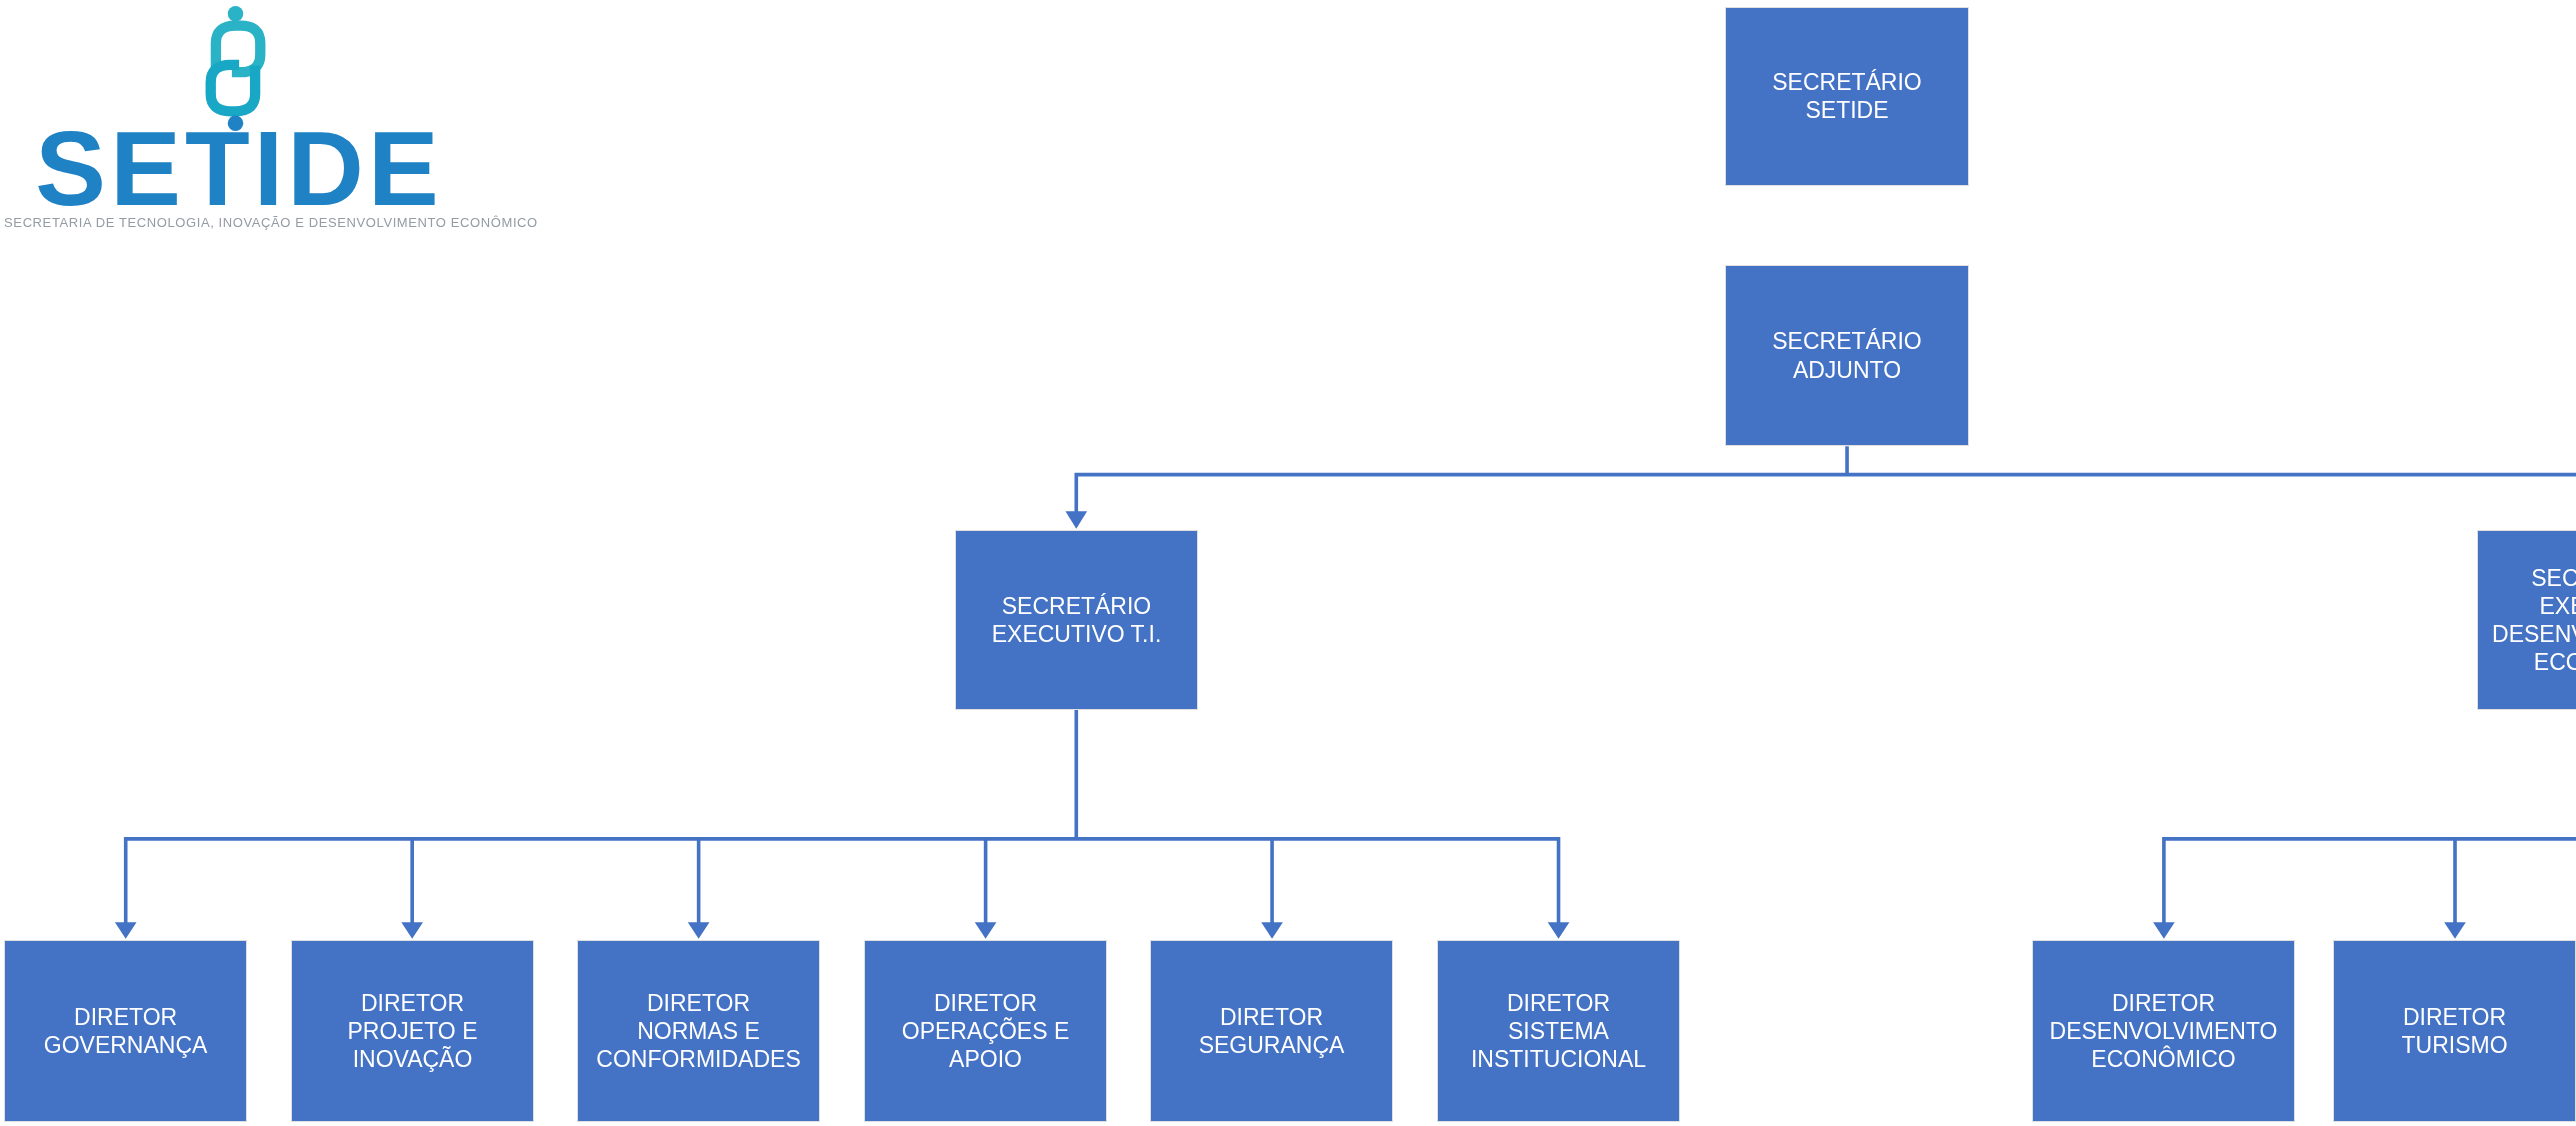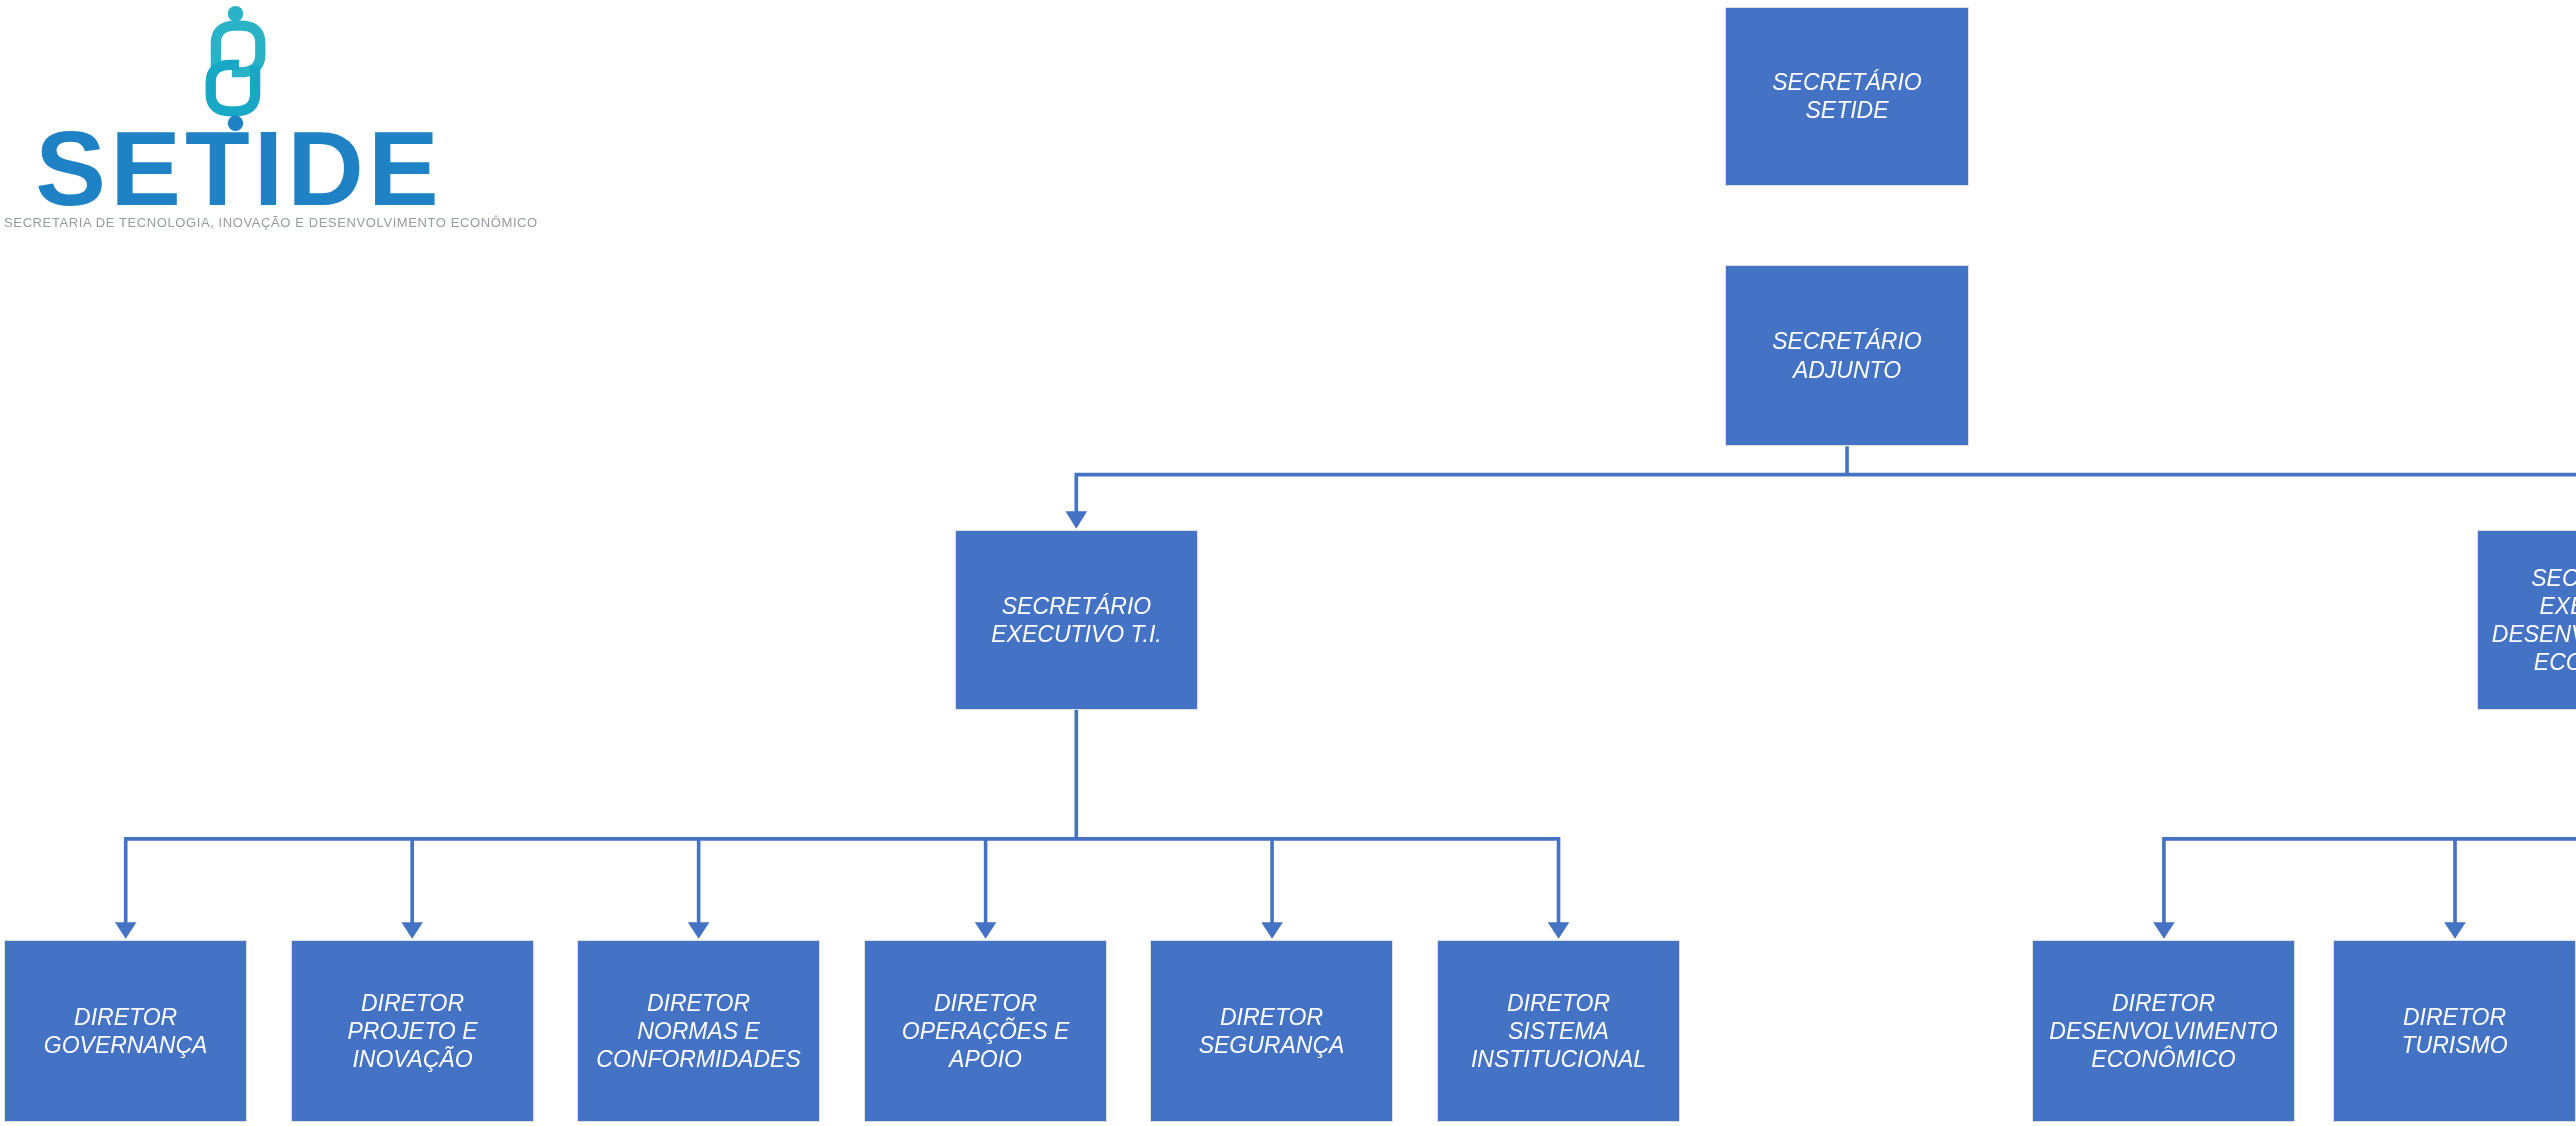--- a/index.html
+++ b/index.html
@@ -10,21 +10,21 @@
   html,body{margin:0;padding:0;background:#FFFFFF;}
   body{width:3403px;height:1127px;position:relative;overflow:hidden;
        font-family:"Liberation Sans",sans-serif;}
   .canvas{position:absolute;left:0;top:0;width:3403px;height:1127px;}
   svg.connectors{position:absolute;left:0;top:0;}
   svg.connectors path{stroke:var(--connector);stroke-width:7;fill:none;}
   svg.connectors polygon{fill:var(--connector);stroke:none;}
   .node{position:absolute;box-sizing:border-box;background:var(--box-fill);
         border:1.5px solid var(--box-border);display:flex;align-items:center;justify-content:center;
         text-align:center;color:var(--box-text);font-size:23px;line-height:1.22;}
-  .node-label{white-space:pre-line;font-style:italic;}
+  .node-label{white-space:pre-line;}
   
   .setide-logo{position:absolute;left:4.1px;top:5.2px;width:470px;height:237px;}
   .setide-icon{position:absolute;left:187px;top:0;}
   .setide-word{position:absolute;left:0;top:110px;width:470px;text-align:center;
         font-size:106px;line-height:106px;font-weight:700;letter-spacing:4.1px;
         color:var(--setide-blue);white-space:nowrap;}
   .setide-tagline{position:absolute;left:0;top:210px;width:470px;text-align:center;
         font-size:13px;letter-spacing:0.6px;color:var(--setide-tagline);white-space:nowrap;}
 </style>
 </head>

